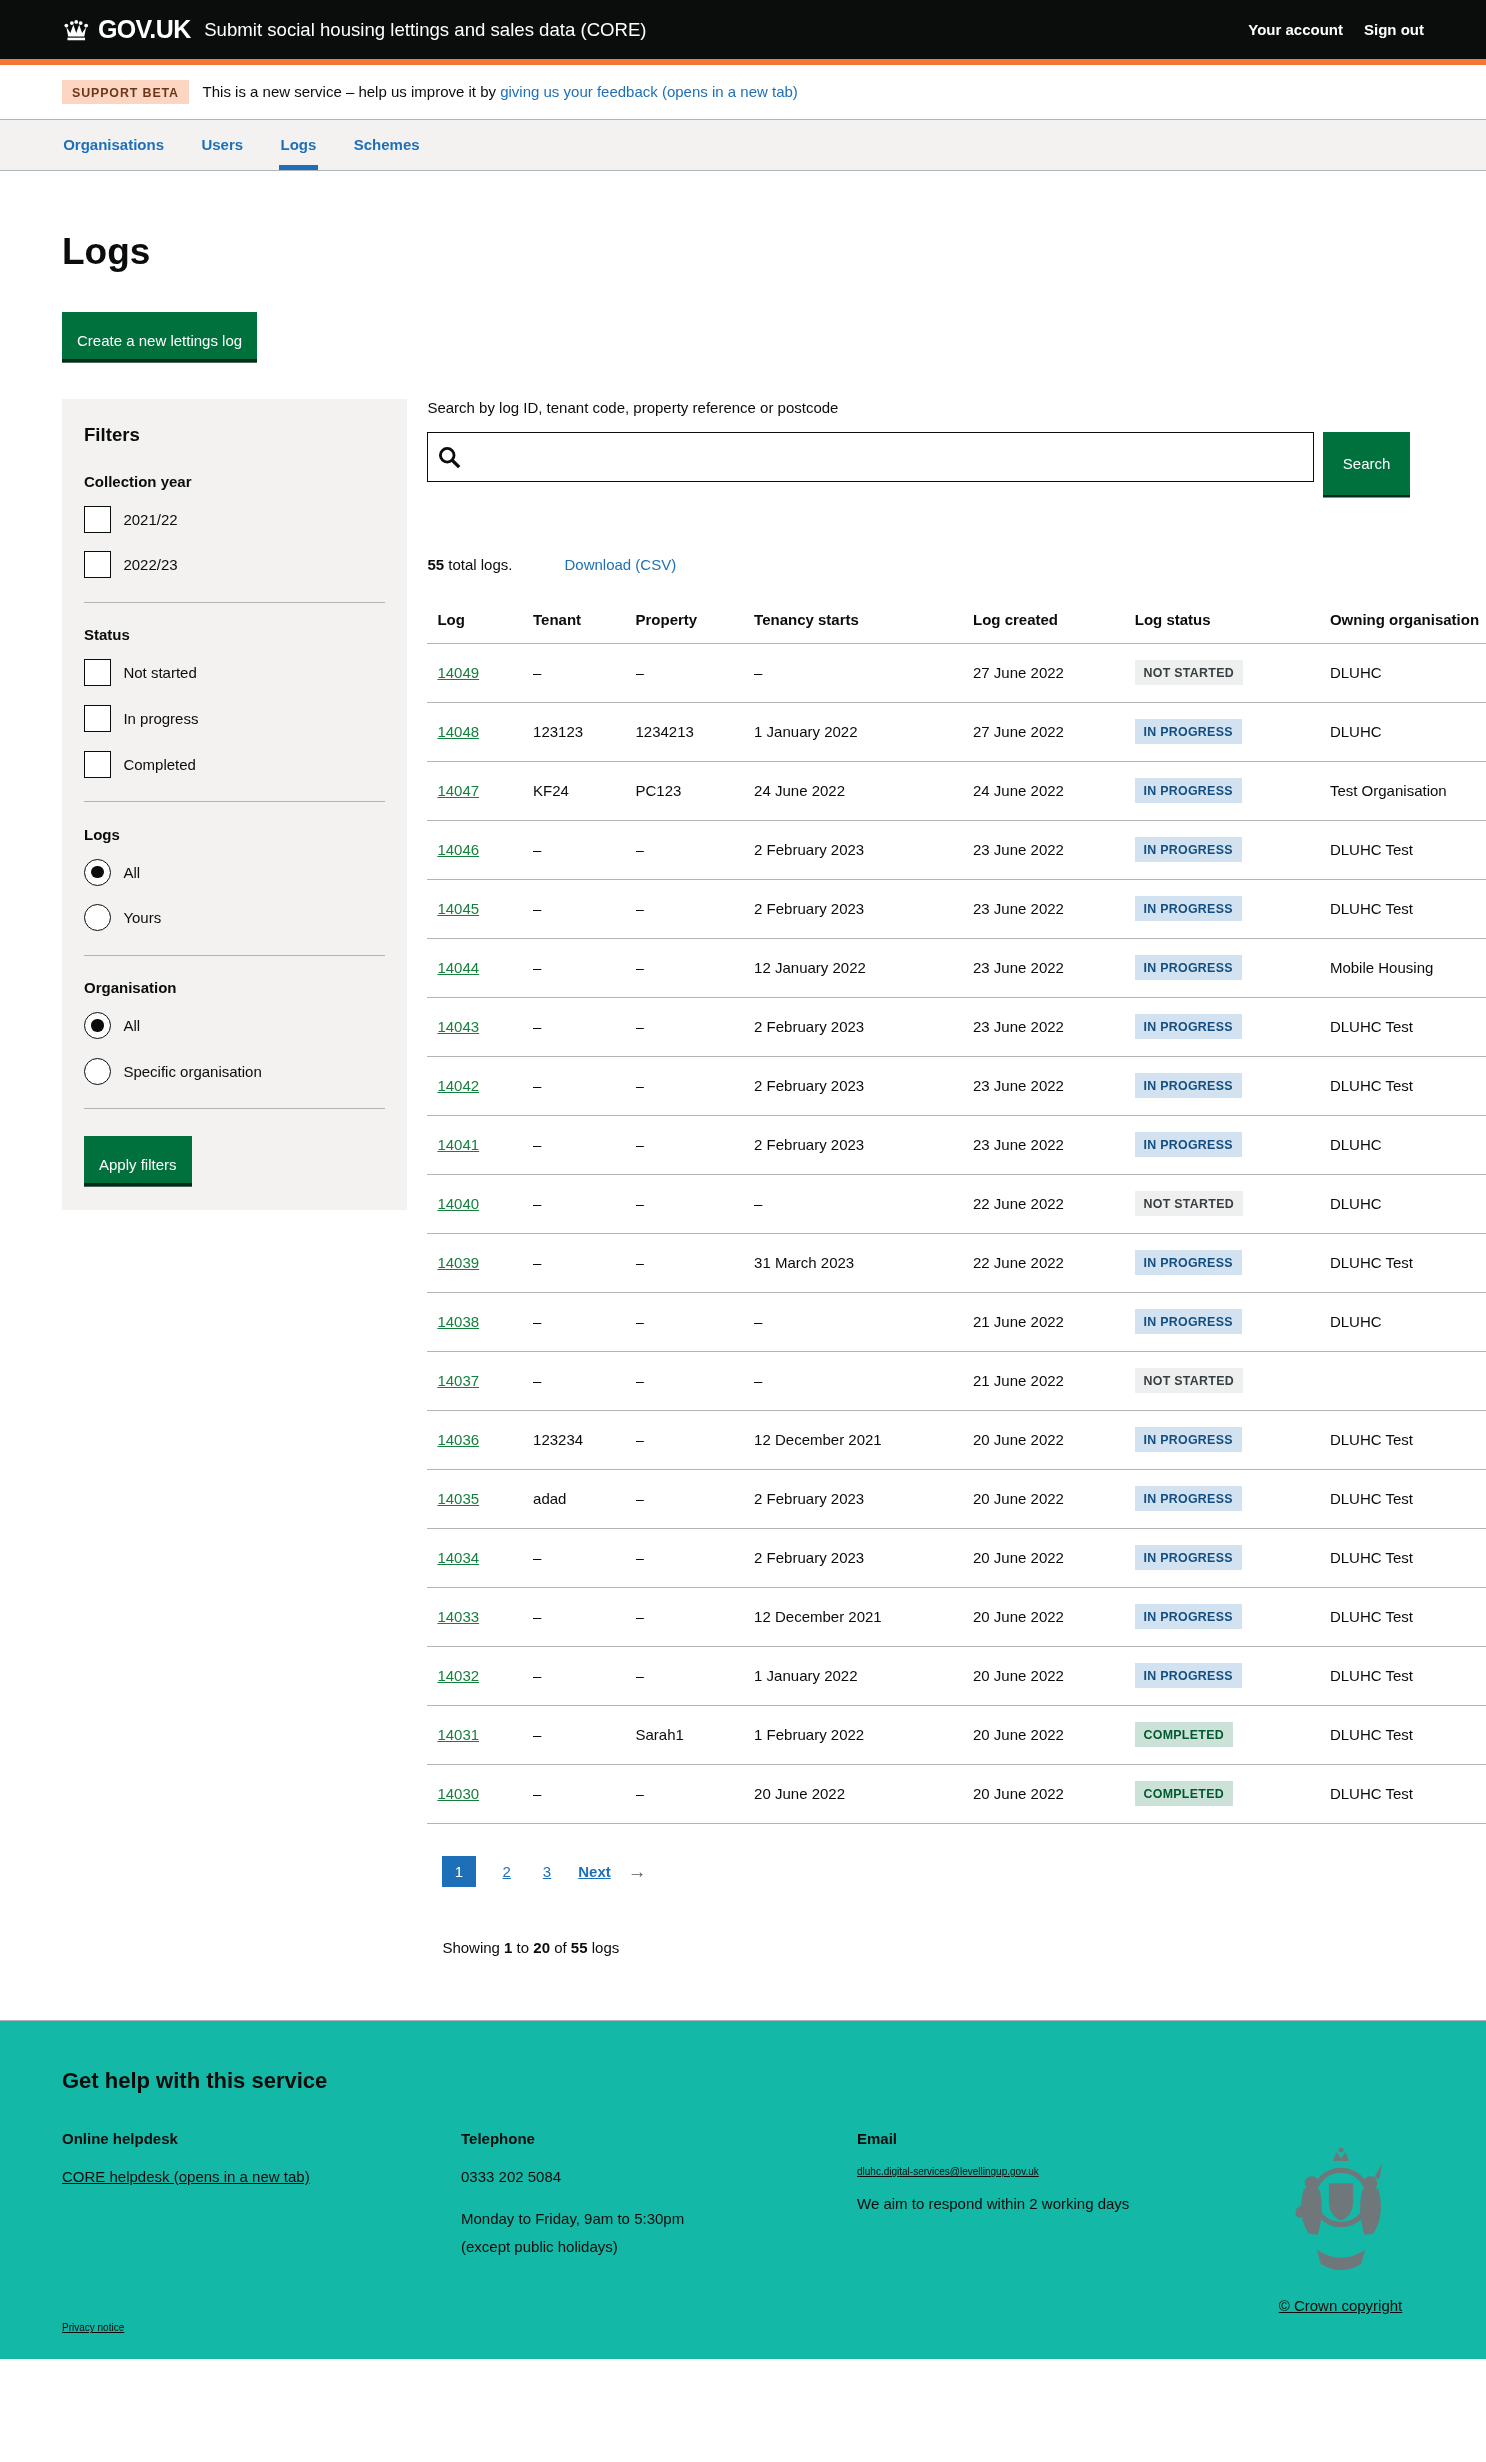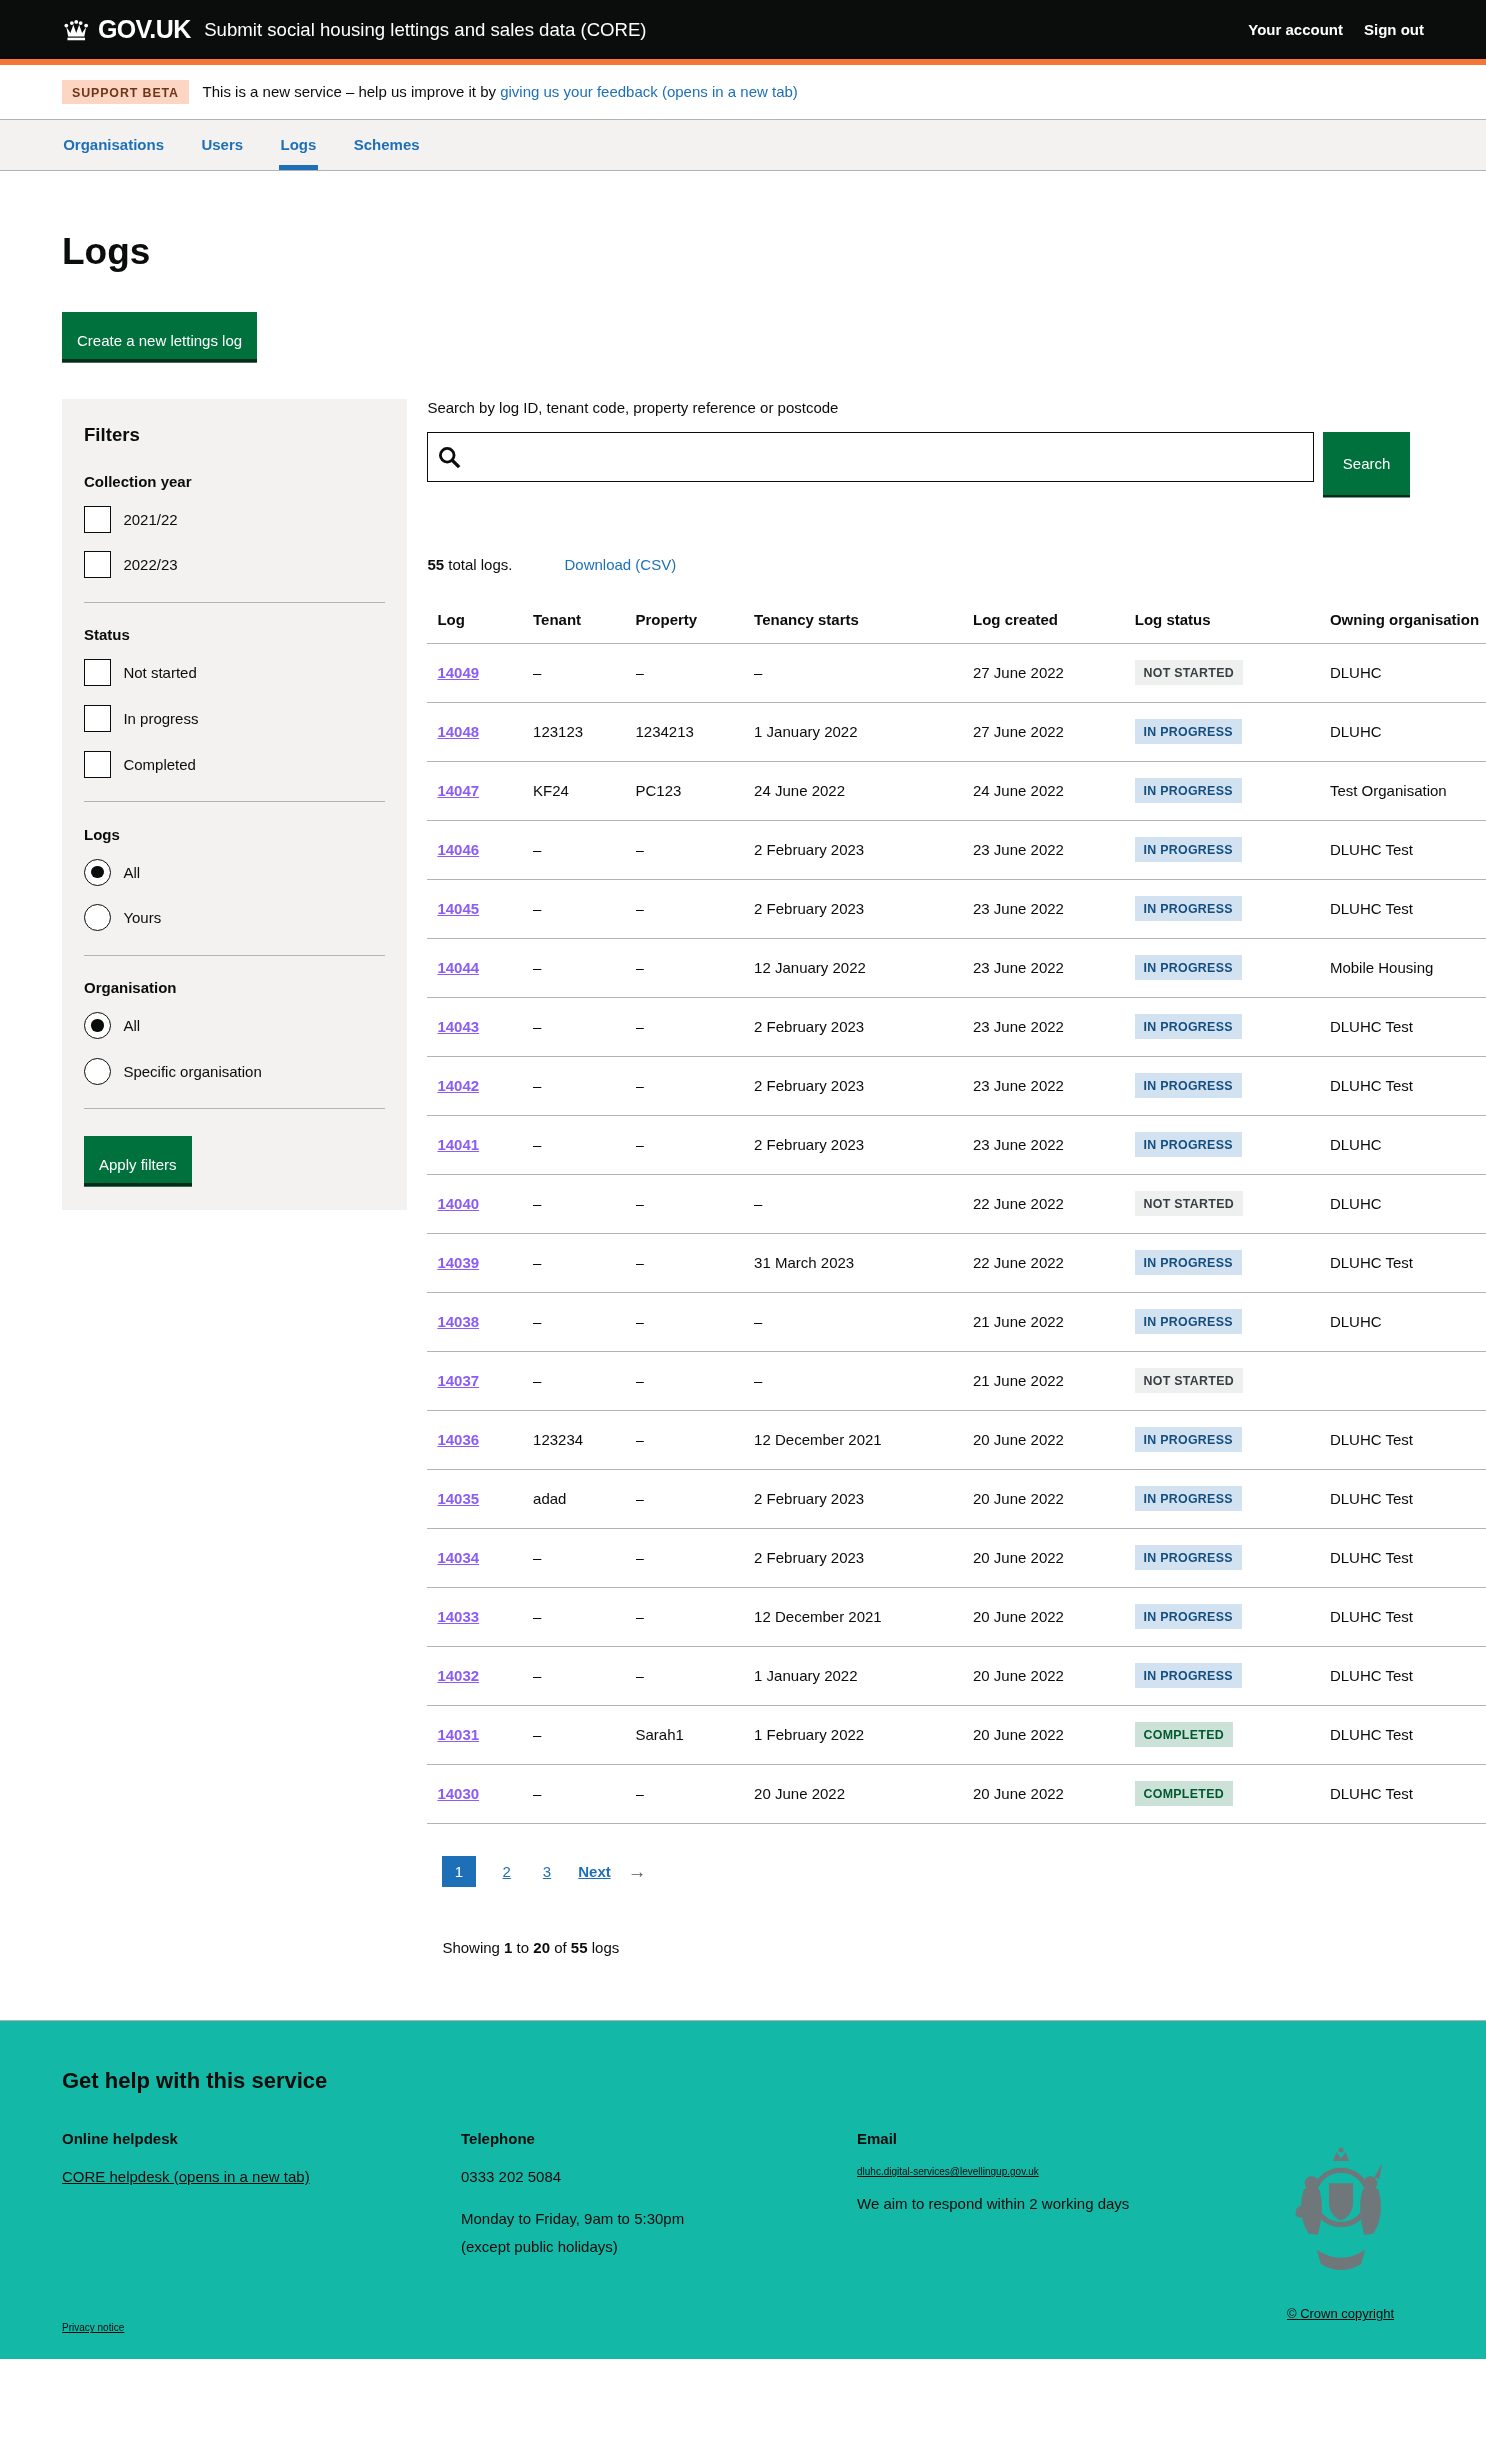--- a/index.html
+++ b/index.html
@@ -62,21 +62,21 @@
   
   .table-wrap{margin-top:25px;width:1059px;overflow:hidden;}
   table.logs{border-collapse:collapse;table-layout:fixed;width:1156px;}
   table.logs th{font-size:15px;font-weight:700;text-align:left;padding:12.4px 12.4px 15px 0;
     border-bottom:1.9px solid #b1b4b6;}
   table.logs td{font-size:15px;height:58px;padding:0 12.4px 0 0;border-bottom:0.6px solid #b1b4b6;
     vertical-align:middle;white-space:nowrap;overflow:hidden;}
   table.logs th:first-child,table.logs td:first-child{padding-left:10px;}
   .c-log{width:98px;} .c-ten{width:95px;} .c-prop{width:110px;} .c-tst{width:203px;}
   .c-cre{width:150px;} .c-sta{width:181px;} .c-own{width:235px;}
-  .log-link{color:#8b5cf6;font-weight:700;text-decoration:underline;}
+  .log-link{color:#15803d;font-weight:400;text-decoration:underline;}
   .tag{display:inline-block;font-size:12.4px;font-weight:700;letter-spacing:0.3px;padding:6.2px 8.7px 5px;}
   .tag-blue{background:#d2e2f1;color:#144e81;}
   .tag-grey{background:#eeefef;color:#383f43;}
   .tag-green{background:#cce2d8;color:#005a30;}
   
   .pagination{display:flex;align-items:center;gap:22px;margin:32px 0 0 15px;font-size:15px;}
   .page-link{color:#1d70b8;text-decoration:underline;padding:7.4px 5px;}
   .page-link.cur-true{background:#1d70b8;color:#fff;text-decoration:none;padding:7.4px 12.4px;}
   .next-link{color:#1d70b8;font-weight:700;text-decoration:underline;}
   .next-arrow{color:#505a5f;font-size:18.6px;margin-left:-5px;}
@@ -87,21 +87,21 @@
   .footer-heading{font-size:22px;font-weight:700;margin:0 0 36px;}
   .footer-cols{display:flex;}
   .fcol1{width:399px;} .fcol2{width:396px;} .fcol3{width:434px;}
   .fcol-heading{font-size:15px;font-weight:700;margin:0 0 18.6px;}
   .fcol-text{font-size:15px;line-height:1.45;margin:0 0 6.2px;}
   .flink{color:#0b0c0c;text-decoration:underline;}
   .fcol2 .fcol-text.num{margin-bottom:20px;}
   .fcol3 .flink{display:inline-block;margin-bottom:16px;}
   .crest-col{position:absolute;top:124px;right:62px;width:167px;text-align:center;}
   .crest-svg{width:102px;height:131px;}
-  .copyright{display:inline-block;margin-top:28px;font-size:13px;}
+  .copyright{display:inline-block;margin-top:19px;font-size:15px;}
   .privacy{position:absolute;left:62px;top:301px;font-size:10px;}
 </style>
 </head>
 <body>
 
 <header class="govuk-header">
   <span class="logo-wrap">
     <svg class="crown-svg" viewBox="0 0 36 30">
       <g fill="#ffffff">
         <circle cx="4.5" cy="9" r="2.6"></circle>

